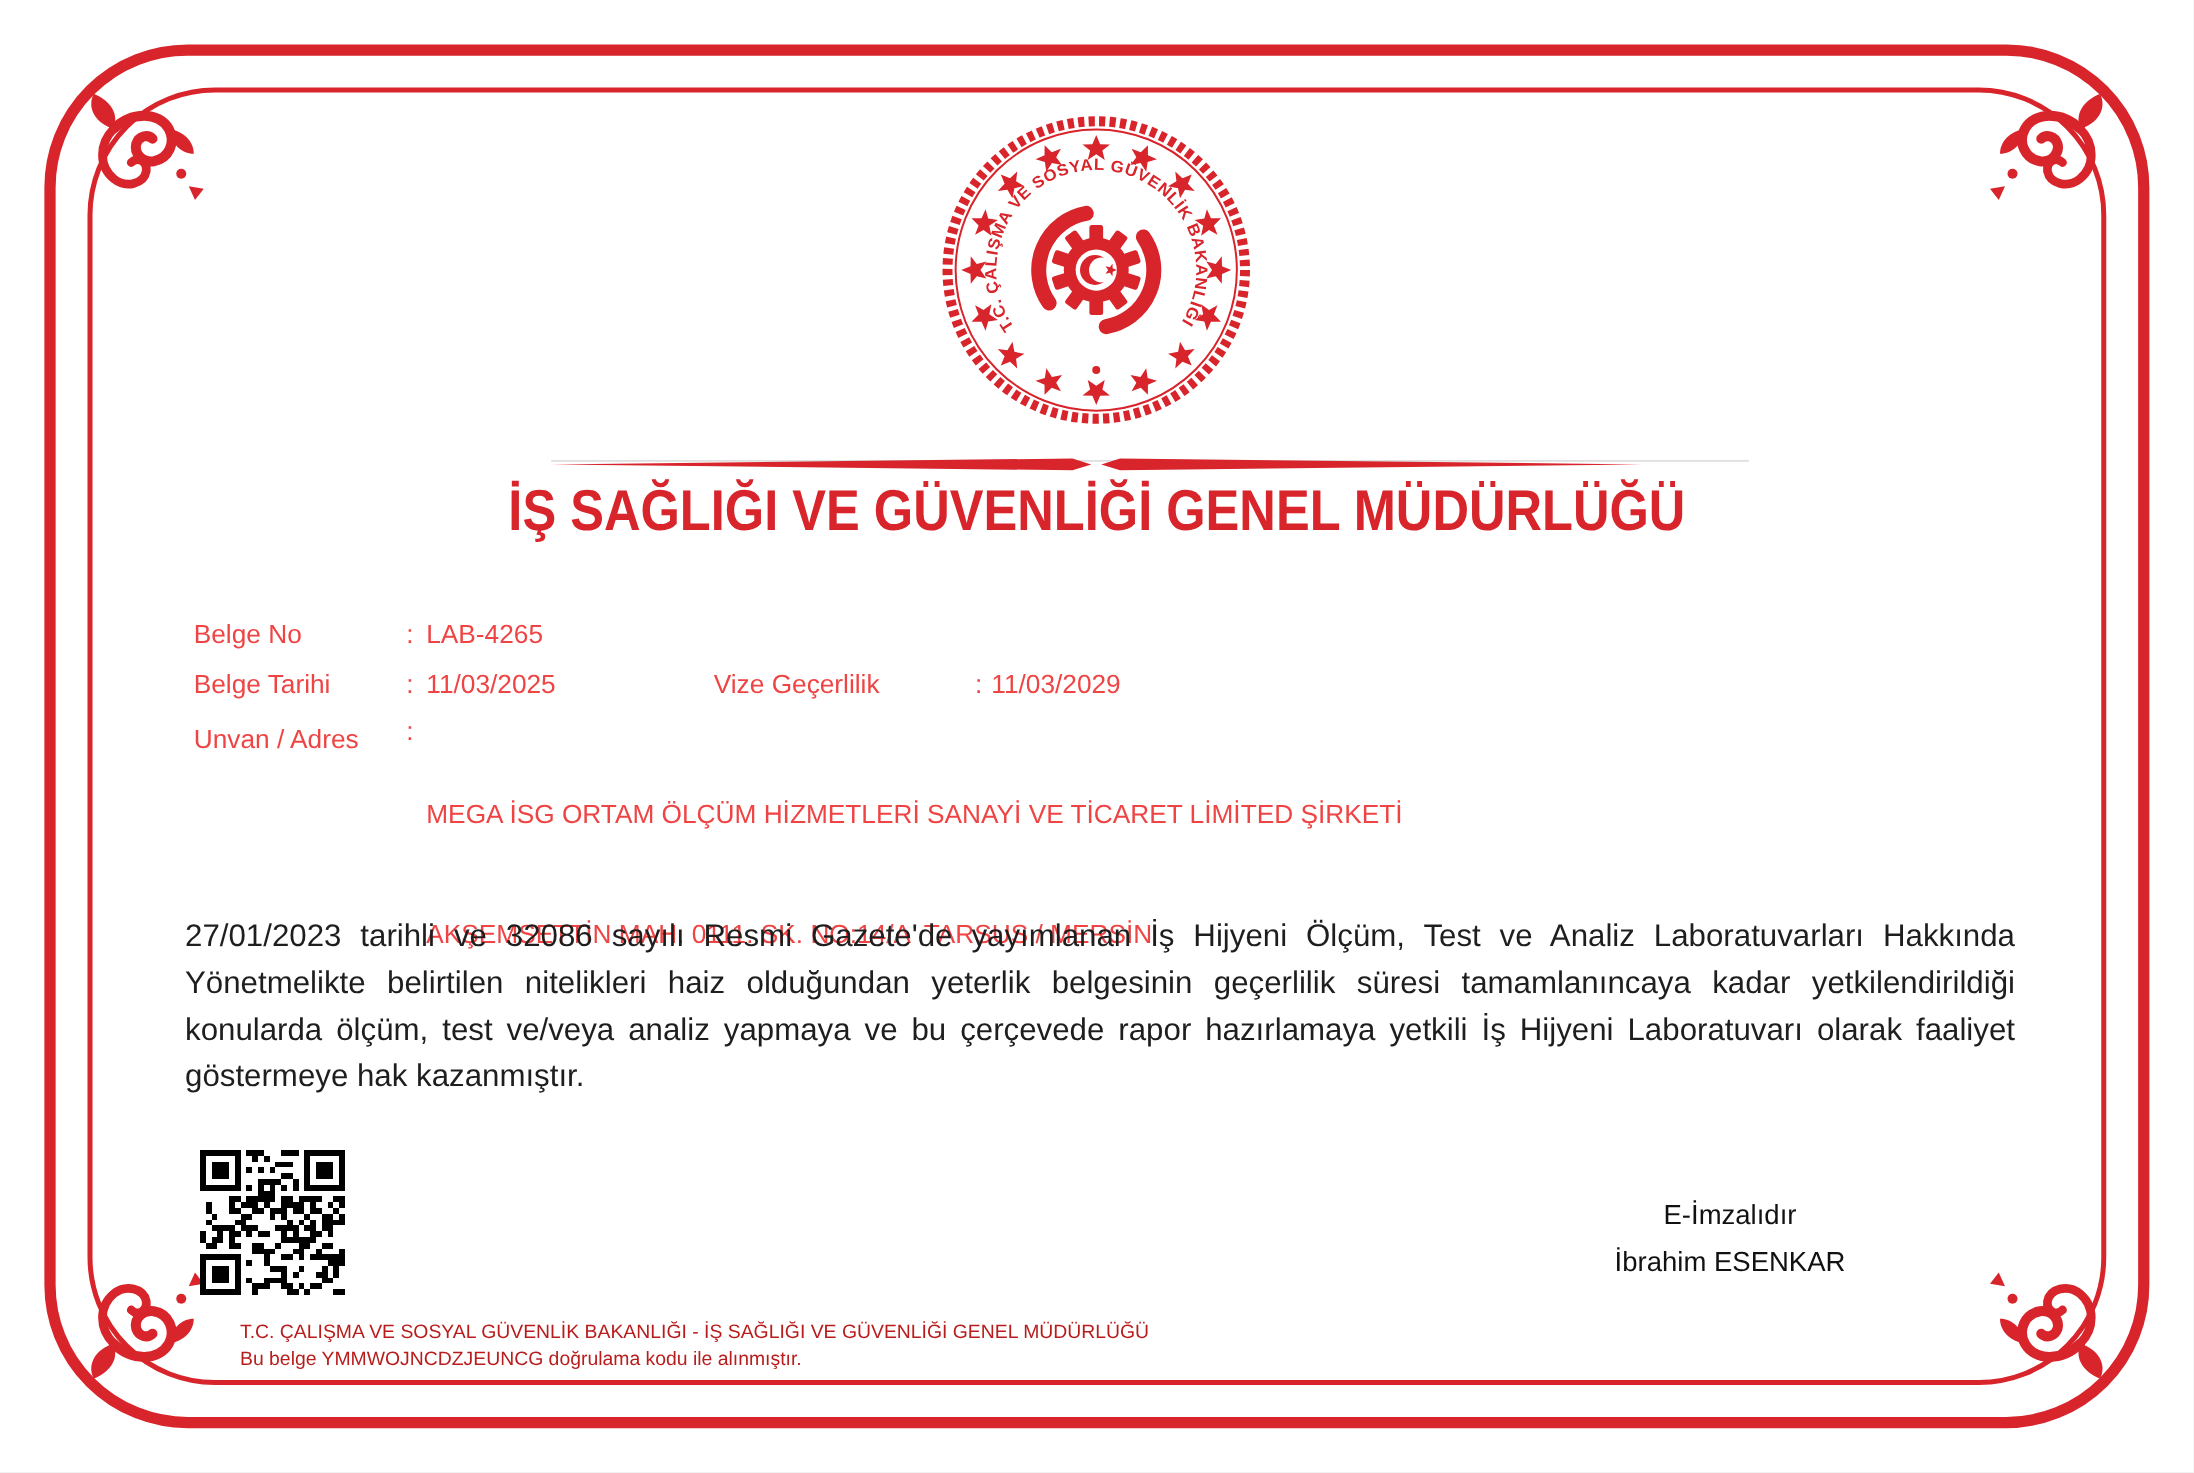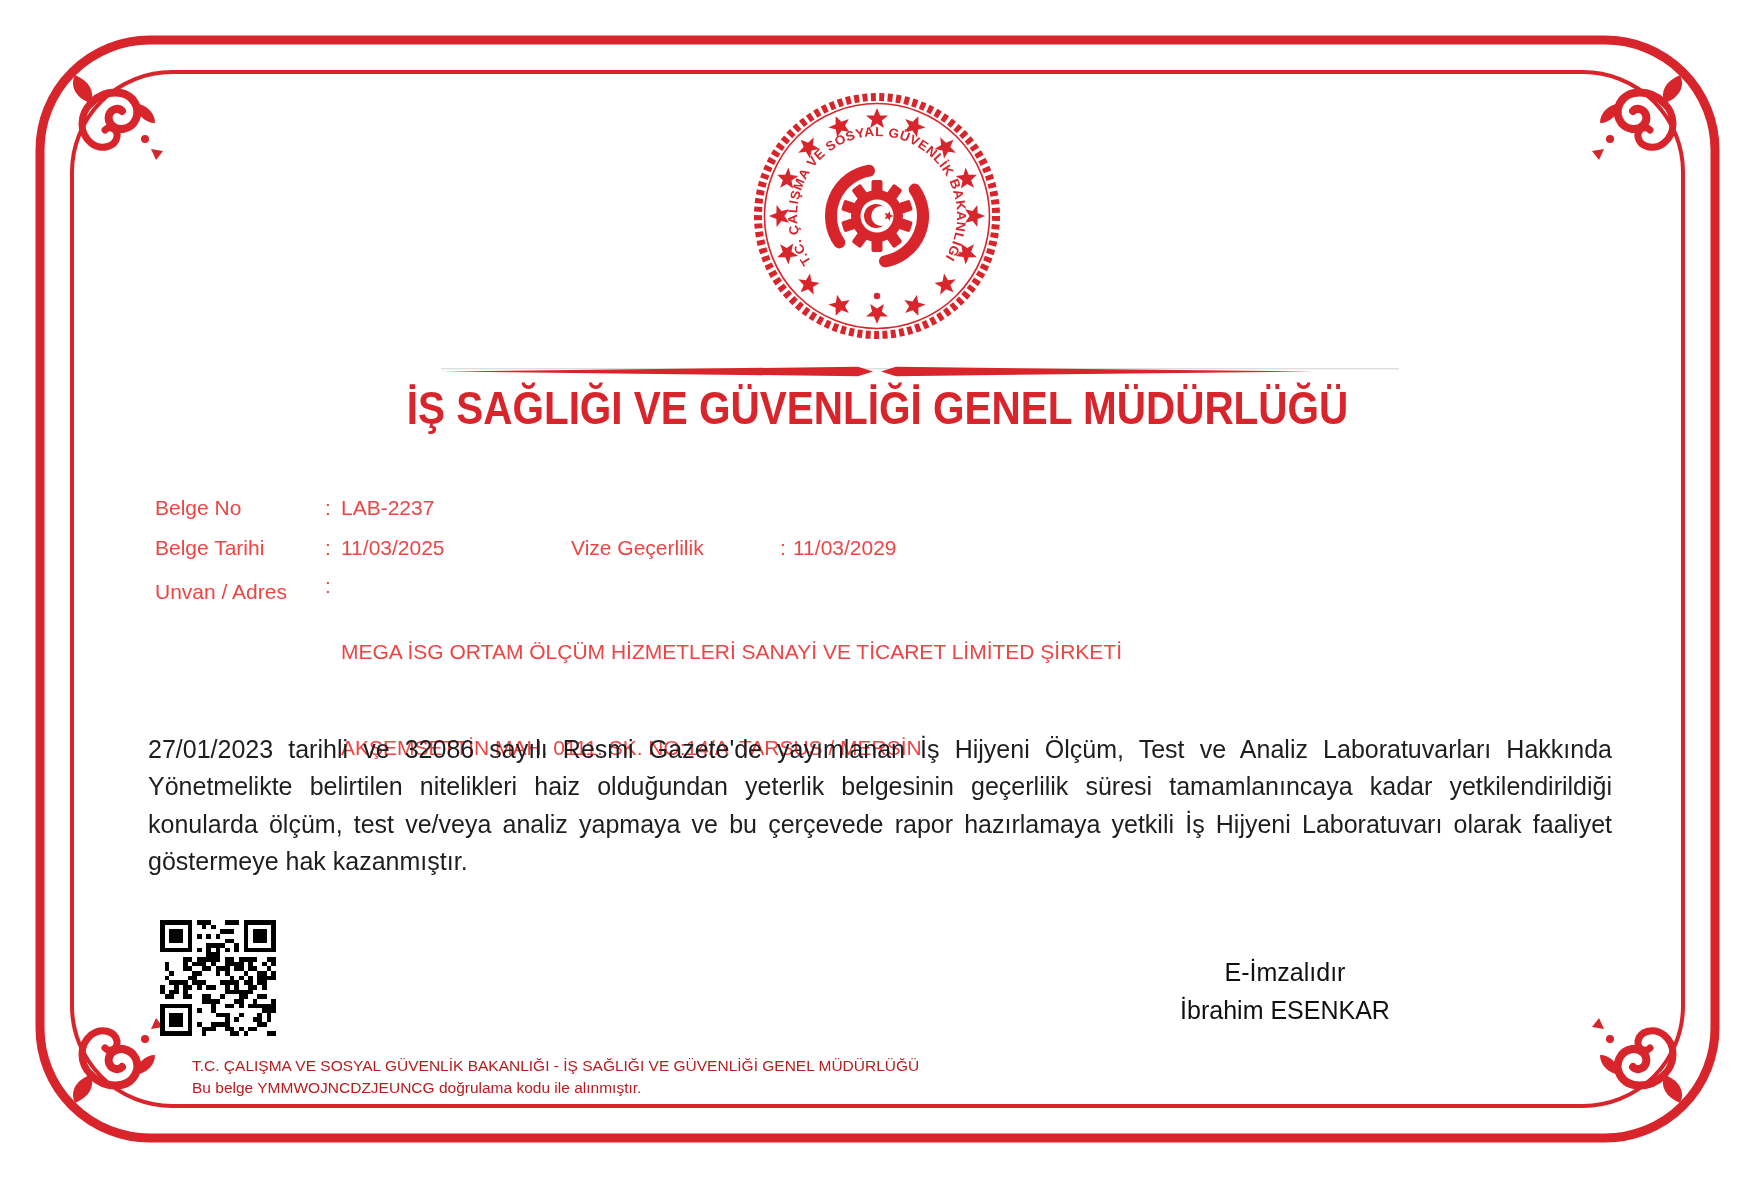--- a/index.html
+++ b/index.html
@@ -32,22 +32,22 @@
     font-size:27.5px;color:#151515;letter-spacing:0.5px;white-space:nowrap;
   }
   .body-par{
     position:absolute;left:148px;top:731px;width:1464px;
     font-size:25px;line-height:37.4px;color:#1e1e1e;
     text-align:justify;
   }
   .qr{position:absolute;left:160px;top:920px;width:116px;height:116px;}
   .footer{position:absolute;left:192px;top:1055px;font-size:15.5px;color:#b91c1c;line-height:22px;}
   .sig{
-    position:absolute;left:1110px;top:953px;width:350px;
-    text-align:center;font-size:25px;line-height:38px;color:#111;
+    position:absolute;left:1209px;top:953px;width:350px;
+    text-align:center;font-size:22px;line-height:38px;color:#111;
   }
 </style>
 </head>
 <body>
 
 <div class="page">
 
   <svg class="overlay" viewBox="0 0 1755 1178">
     <defs>
       <g id="flourish">
@@ -132,21 +132,21 @@
         <use href="#star5" transform="translate(11.5,0) scale(0.45) rotate(90)" fill="#D8242B"></use>
       </g>
     </g>
   </svg>
 
   <div class="title">İŞ SAĞLIĞI VE GÜVENLİĞİ GENEL MÜDÜRLÜĞÜ</div>
 
   <div class="fieldrow" style="top:496px;">
     <span class="lbl">Belge No</span>
     <span class="colon">:</span>
-    <span class="val">LAB-2237</span>
+    <span class="val">LAB-4265</span>
   </div>
 
   <div class="fieldrow" style="top:536px;">
     <span class="lbl">Belge Tarihi</span>
     <span class="colon">:</span>
     <span class="val">11/03/2025</span>
     <span class="lbl2">Vize Geçerlilik</span>
     <span class="colon2">:</span>
     <span class="val2">11/03/2029</span>
   </div>

